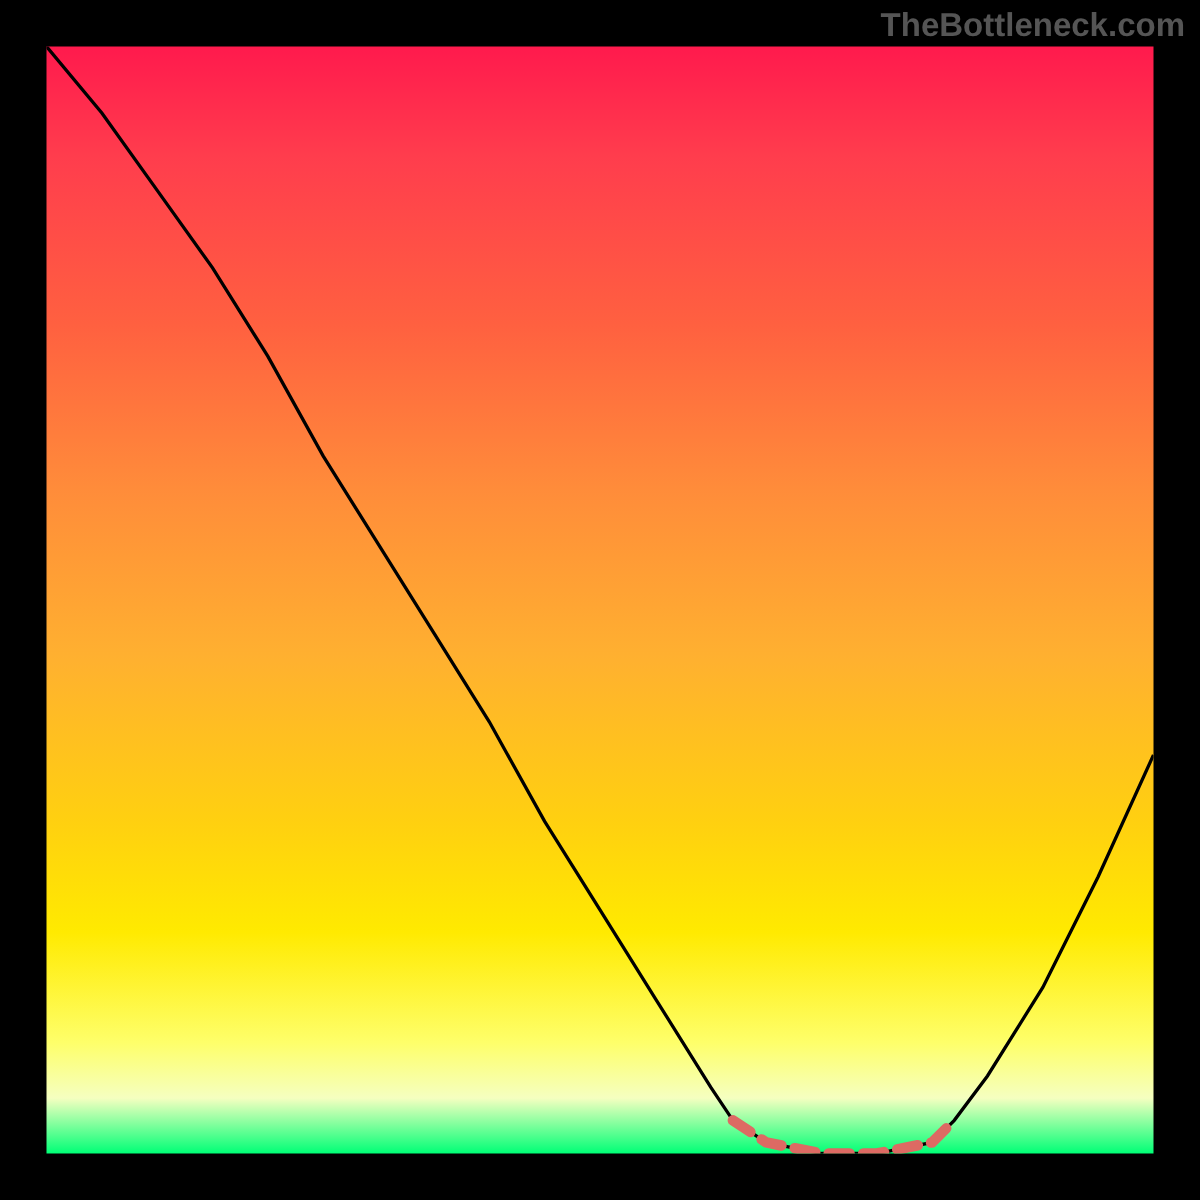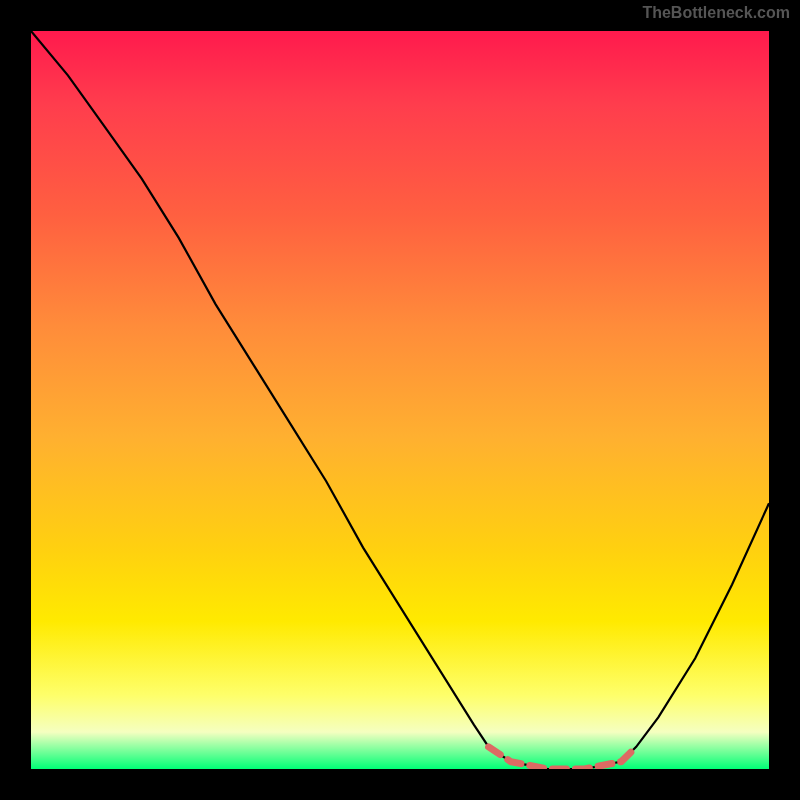--- a/index.html
+++ b/index.html
@@ -8,21 +8,21 @@
     height: 800px;
     background: #000;
     position: relative;
     font-family: Arial, sans-serif;
   }
   .watermark {
     position: absolute;
     top: 4px;
     right: 10px;
     color: #555;
-    font-size: 16px;
+    font-size: 22px;
     font-weight: bold;
     z-index: 10;
   }
   .plot-area {
     position: absolute;
     left: 31px;
     top: 31px;
     width: 738px;
     height: 738px;
     background: linear-gradient(to bottom,

